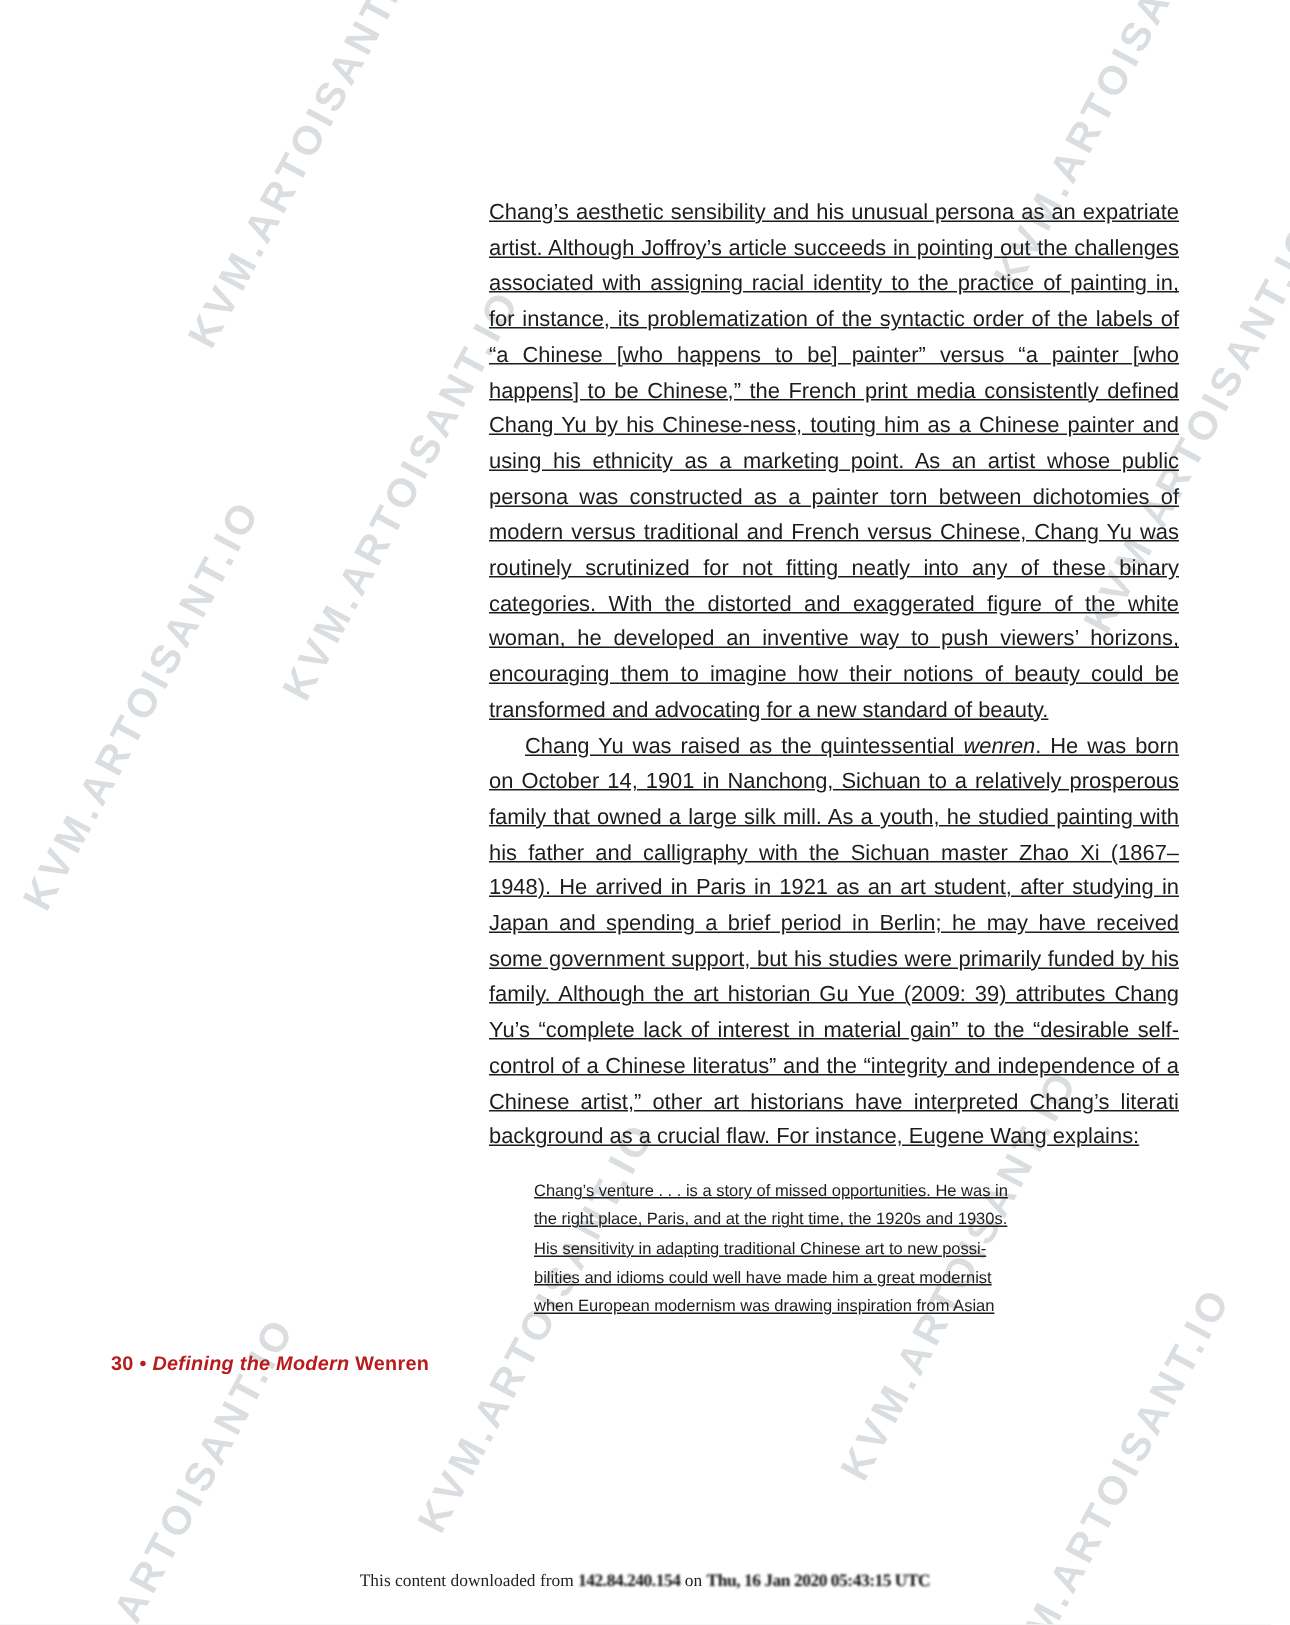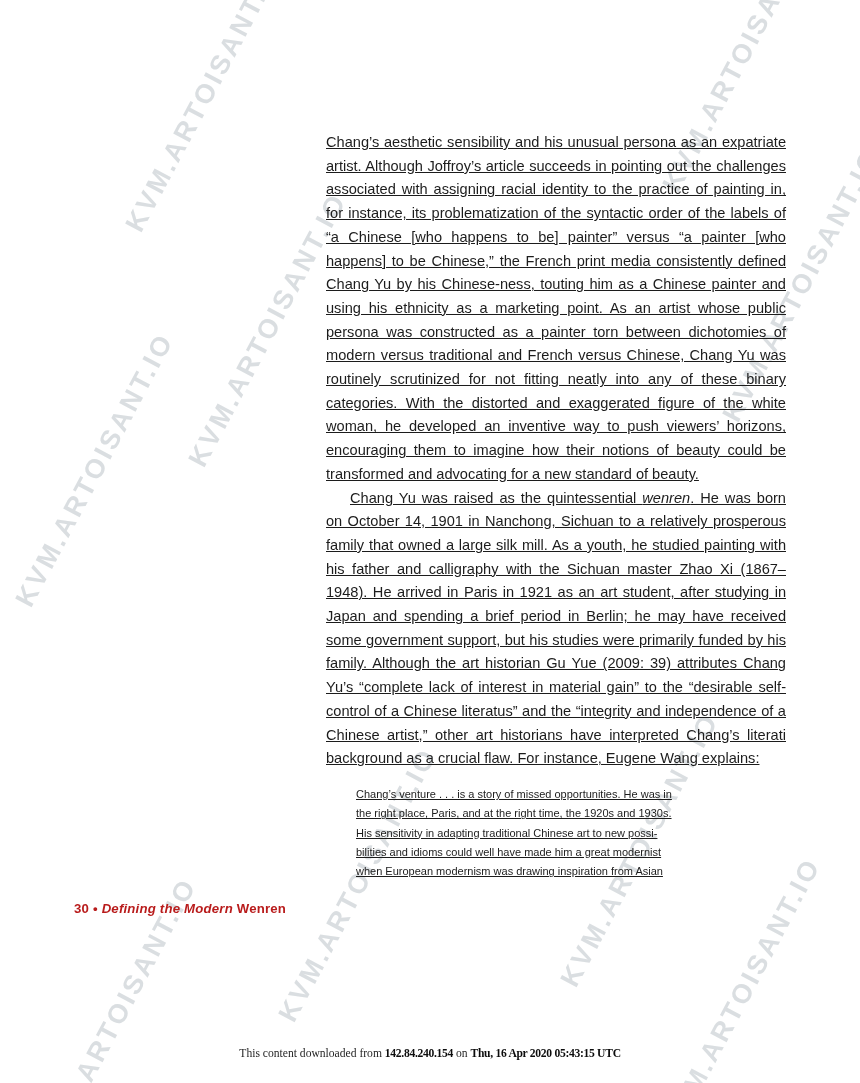--- a/index.html
+++ b/index.html
@@ -115,17 +115,17 @@
       <blockquote class="pull-quote">Chang’s venture . . . is a story of missed opportunities. He was in
 the right place, Paris, and at the right time, the 1920s and 1930s.
 His sensitivity in adapting traditional Chinese art to new possi-
 bilities and idioms could well have made him a great modernist
 when European modernism was drawing inspiration from Asian</blockquote>
     </div>
 
     <div class="running-footer"><span>30</span><span> • </span><span class="title-italic">Defining the Modern </span><span class="title-plain">Wenren</span></div>
 
     <div class="jstor-footer">
-      <div><span>This content downloaded from </span><span class="redacted">142.84.240.154</span><span> on </span><span class="redacted">Thu, 16 Apr 2020 05:43:15 UTC</span></div>
+      <div><span>This content downloaded from </span><span class="redacted">142.84.240.154</span><span> on </span><span class="redacted">Thu, 16 Jan 2020 05:43:15 UTC</span></div>
     </div>
 
   </div>
 </div>
 
 </body></html>

